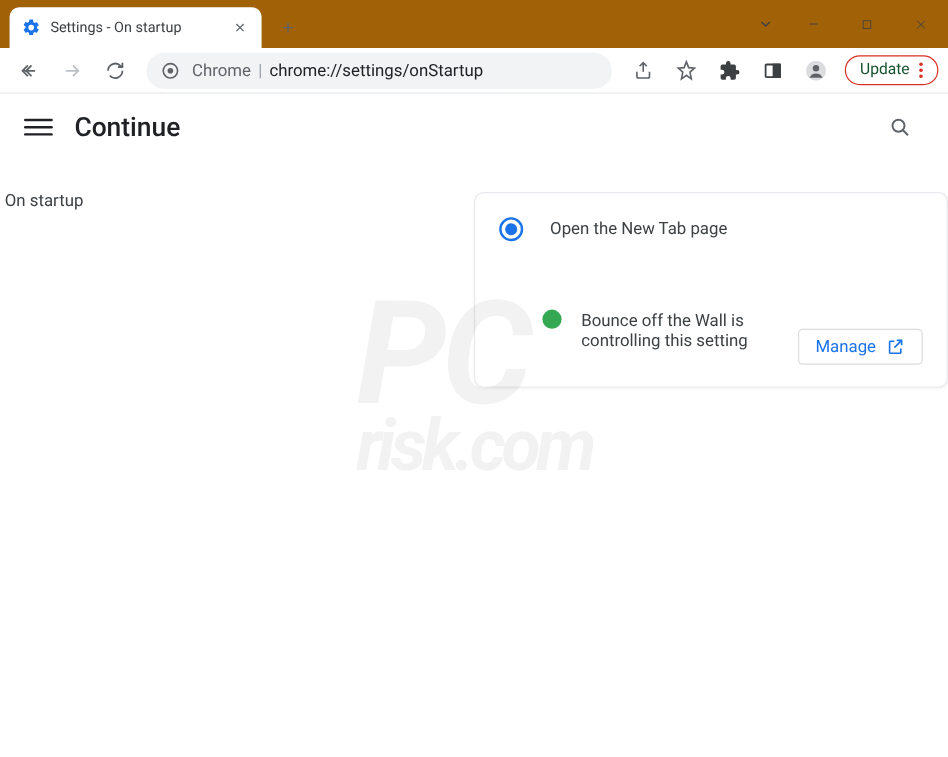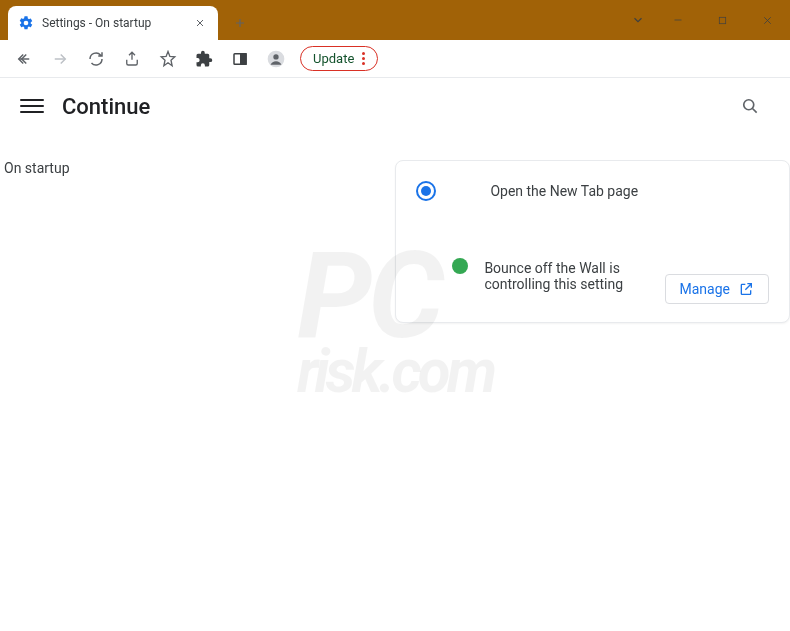--- a/index.html
+++ b/index.html
@@ -34,21 +34,21 @@
 .settings-header { height:56px; display:flex; align-items:center; padding:0 20px; }
 .menu-icon { width:24px; height:24px; display:flex; flex-direction:column; justify-content:center; gap:4px; cursor:pointer; margin-right:18px; }
 .menu-icon span { height:2px; background:#202124; border-radius:1px; }
 .settings-title { font-size:22px; color:#202124; font-weight:500; }
 .search-btn { margin-left:auto; width:40px; height:40px; display:flex; align-items:center; justify-content:center; color:#5f6368; cursor:pointer; }
 
 
 .content { padding: 26px 0 0 0; display:flex; align-items:flex-start; }
 .section-title { font-size:14px; color:#3c4043; width:650px; margin-bottom:18px; padding-left:4px; }
 .card { width:650px; background:#fff; border:1px solid #e8eaed; border-radius:8px; box-shadow:0 1px 2px rgba(0,0,0,0.05); padding:6px 0; }
-.row { display:flex; align-items:center; padding:14px 20px; min-height:48px;gap:32px; }
+.row { display:flex; align-items:center; padding:14px 20px; min-height:48px; }
 .radio { width:20px; height:20px; border:2px solid #5f6368; border-radius:50%; margin-right:22px; flex-shrink:0; position:relative; cursor:pointer; }
 .radio.checked { border-color:#1a73e8; }
 .radio.checked::after { content:''; position:absolute; width:10px; height:10px; background:#1a73e8; border-radius:50%; top:3px; left:3px; }
 .row-label { font-size:14px; color:#3c4043; }
 
 .ext-row { display:flex; align-items:center; padding:12px 20px 12px 56px; }
 .ext-indicator { width:16px; height:16px; background:#34a853; border-radius:50%; margin-right:16px; flex-shrink:0; }
 .ext-text { font-size:14px; color:#3c4043; flex:1;margin-top:20px; }
 .ext-btn { border:1px solid #dadce0; background:#fff; color:#1a73e8; font-size:14px; padding:6px 14px; border-radius:4px; cursor:pointer; display:flex; align-items:center; gap:8px; margin-left:10px;margin-top:47px; }
 .ext-btn svg { width:16px; height:16px; }
@@ -115,20 +115,31 @@
     <svg viewBox="0 0 24 24" width="18" height="18" stroke="#bdc1c6" stroke-width="2" fill="none">
         <path d="M5 12h14"></path>
         <path d="M13 6l6 6-6 6"></path>
       </svg>
   </div>
   <div class="nav-btn">
     <svg viewBox="0 0 24 24" width="18" height="18" stroke="#5f6368" stroke-width="2" fill="none">
         <path d="M4 12a8 8 0 0 1 14-5.3L20 8M20 3v5h-5"></path>
         <path d="M20 12a8 8 0 0 1-14 5.3"></path>
       </svg>
+  </div>
+  <div class="omnibox">
+    <span class="site-icon">
+      <svg viewBox="0 0 24 24" width="16" height="16" fill="#5f6368">
+          <circle cx="12" cy="12" r="9" fill="none" stroke="#5f6368" stroke-width="2"></circle>
+          <circle cx="12" cy="12" r="3.5"></circle>
+        </svg>
+    </span>
+    <span class="prefix">Chrome</span>
+    <span class="sep">|</span>
+    <span class="url">chrome://settings/onStartup</span>
   </div>
   <div class="tb-icon">
     <svg viewBox="0 0 24 24" width="18" height="18" stroke="#5f6368" stroke-width="1.8" fill="none">
         <path d="M12 3v10M8 7l4-4 4 4"></path>
         <path d="M5 13v5a2 2 0 0 0 2 2h10a2 2 0 0 0 2-2v-5"></path>
       </svg>
   </div>
   <div class="tb-icon">
     <svg viewBox="0 0 24 24" width="18" height="18" stroke="#5f6368" stroke-width="1.8" fill="none">
         <path d="M12 2l2.5 6.5L21 9l-5 4.5L17.5 21 12 17l-5.5 4L8 13.5 3 9l6.5-.5z"></path>

